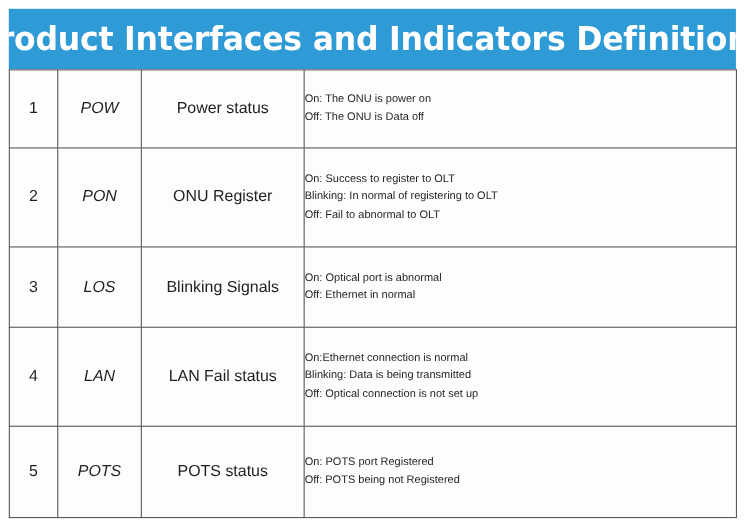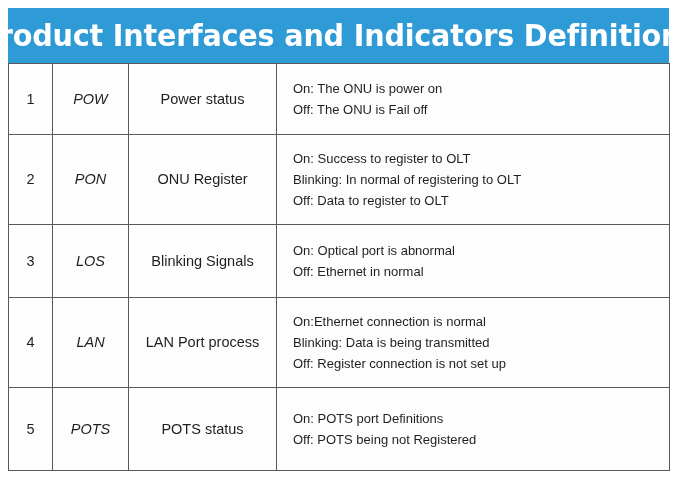--- a/index.html
+++ b/index.html
@@ -87,25 +87,24 @@
   }
   .cell-name {
     font-size: 15px;
   }
   .cell-desc {
     text-align: left;
     padding: 6px 0 6px 18px;
   }
   .desc-line {
     display: block;
-    font-size: 13px;
+    font-size: 10px;
     line-height: 1.62;
     color: #1f1f1f;
     white-space: nowrap;
-    margin-left: 16px;
   }
 
   
   .r1 td { height: 70px; }
   .r2 td { height: 89px; }
   .r3 td { height: 72px; }
   .r4 td { height: 89px; }
   .r5 td { height: 82px; }
 </style>
 </head>
@@ -125,62 +124,62 @@
       <col class="col-desc">
     </colgroup>
     <tbody>
 
       <tr class="r1">
         <td class="cell-center cell-idx">1</td>
         <td class="cell-center cell-abbr">POW</td>
         <td class="cell-center cell-name">Power status</td>
         <td class="cell-desc">
           <span class="desc-line">On: The ONU is power on</span>
-          <span class="desc-line">Off: The ONU is Fail off</span>
+          <span class="desc-line">Off: The ONU is Data off</span>
         </td>
       </tr>
 
       <tr class="r2">
         <td class="cell-center cell-idx">2</td>
         <td class="cell-center cell-abbr">PON</td>
         <td class="cell-center cell-name">ONU Register</td>
         <td class="cell-desc">
           <span class="desc-line">On: Success to register to OLT</span>
           <span class="desc-line">Blinking: In normal of registering to OLT</span>
-          <span class="desc-line">Off: Data to register to OLT</span>
+          <span class="desc-line">Off: Fail to abnormal to OLT</span>
         </td>
       </tr>
 
       <tr class="r3">
         <td class="cell-center cell-idx">3</td>
         <td class="cell-center cell-abbr">LOS</td>
         <td class="cell-center cell-name">Blinking Signals</td>
         <td class="cell-desc">
           <span class="desc-line">On: Optical port is abnormal</span>
           <span class="desc-line">Off: Ethernet in normal</span>
         </td>
       </tr>
 
       <tr class="r4">
         <td class="cell-center cell-idx">4</td>
         <td class="cell-center cell-abbr">LAN</td>
-        <td class="cell-center cell-name">LAN Port process</td>
+        <td class="cell-center cell-name">LAN Fail status</td>
         <td class="cell-desc">
           <span class="desc-line">On:Ethernet connection is normal</span>
           <span class="desc-line">Blinking: Data is being transmitted</span>
-          <span class="desc-line">Off: Register connection is not set up</span>
+          <span class="desc-line">Off: Optical connection is not set up</span>
         </td>
       </tr>
 
       <tr class="r5">
         <td class="cell-center cell-idx">5</td>
         <td class="cell-center cell-abbr">POTS</td>
         <td class="cell-center cell-name">POTS status</td>
         <td class="cell-desc">
-          <span class="desc-line">On: POTS port Definitions</span>
+          <span class="desc-line">On: POTS port Registered</span>
           <span class="desc-line">Off: POTS being not Registered</span>
         </td>
       </tr>
 
     </tbody>
   </table>
 
 </div>
 
 </body></html>

